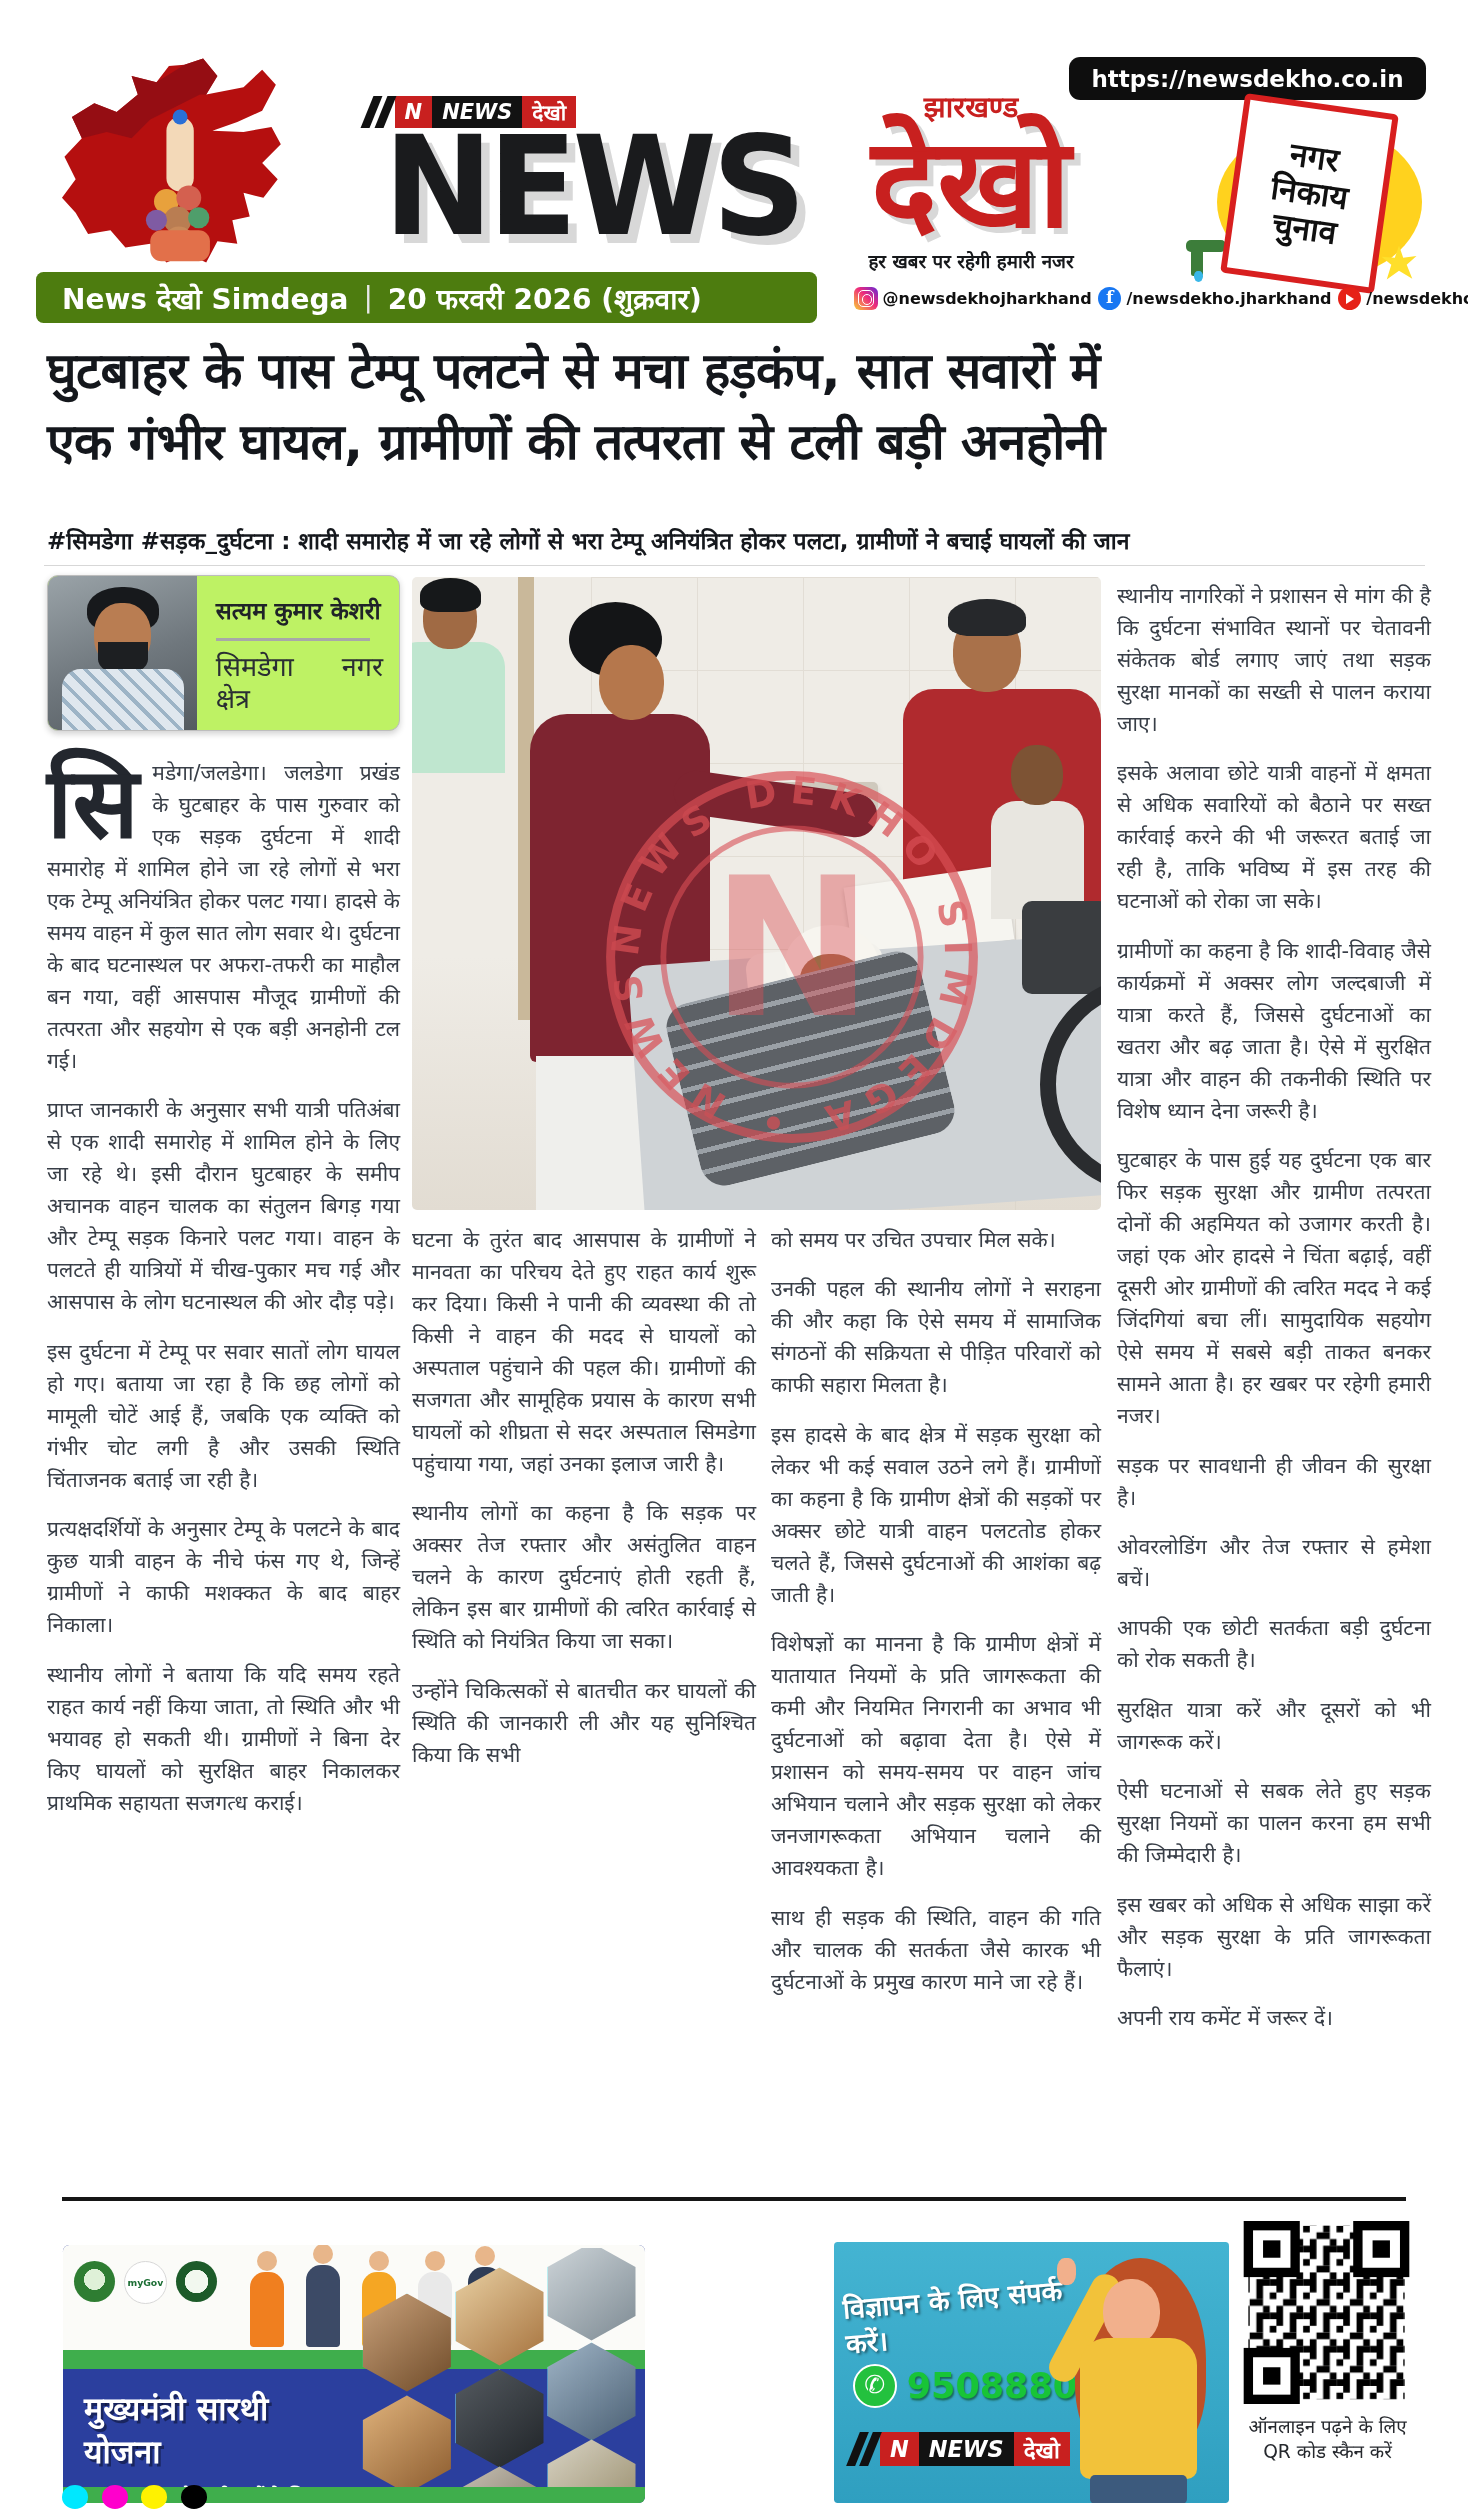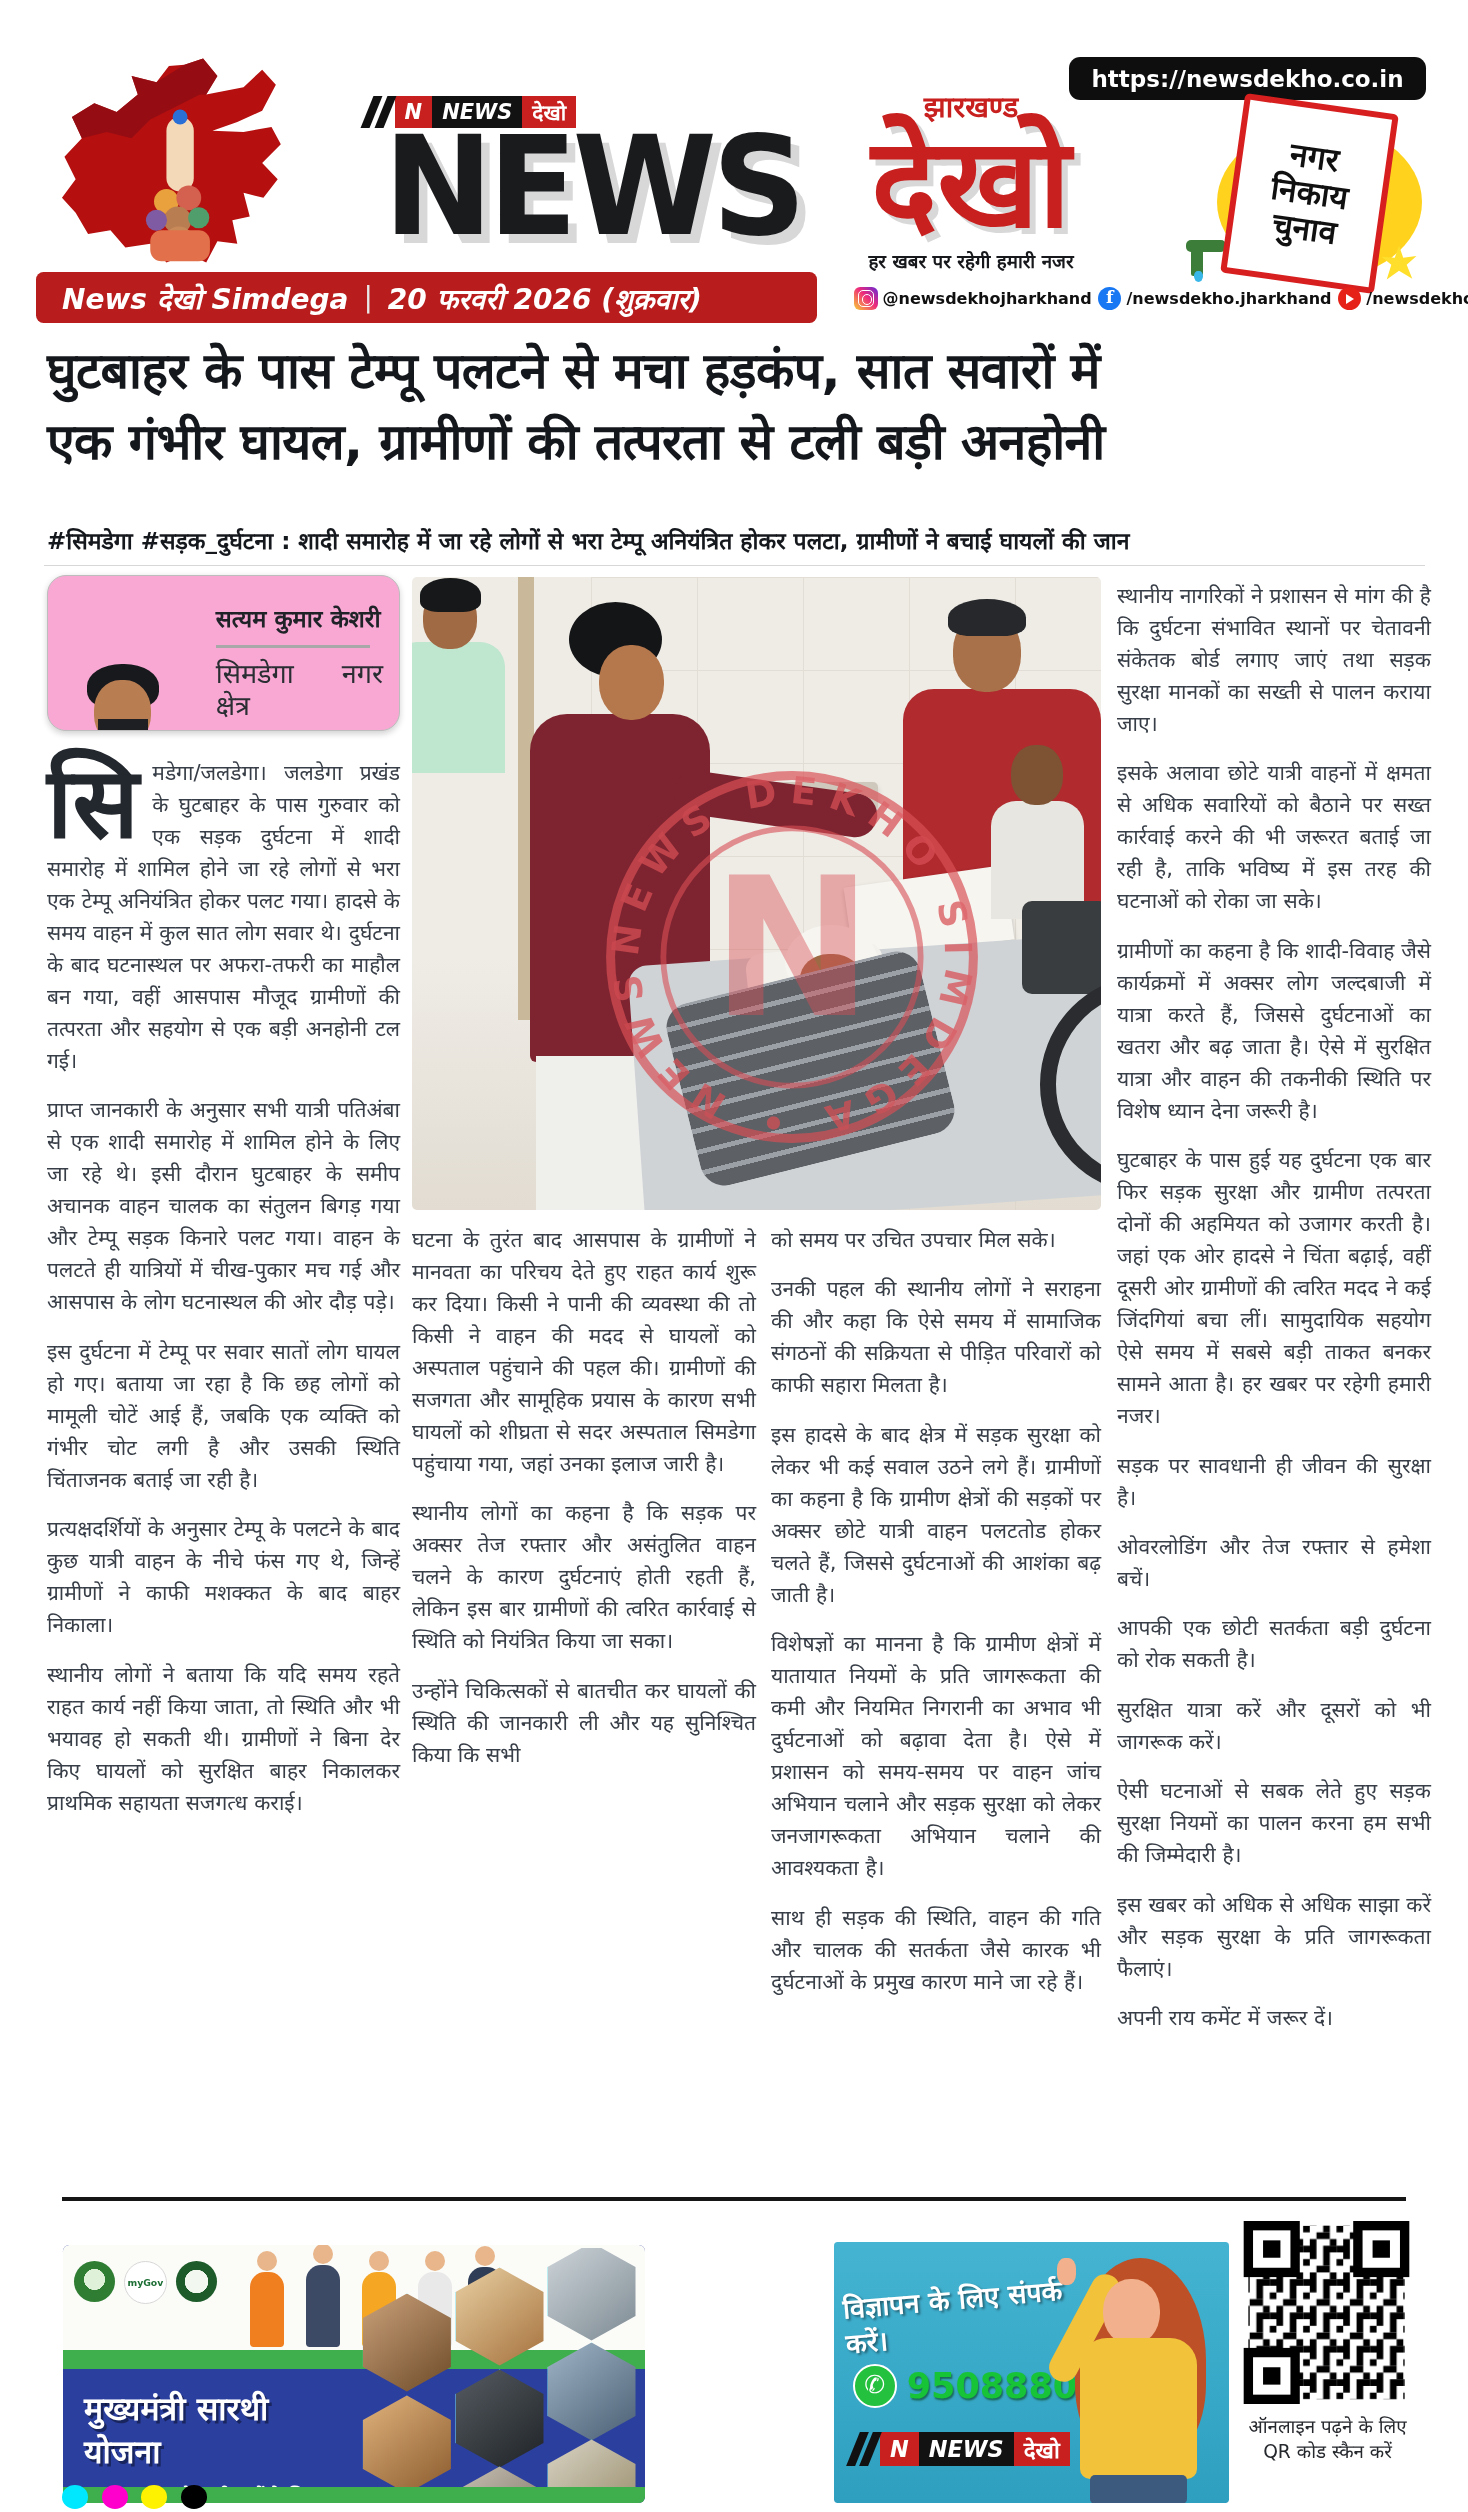--- a/index.html
+++ b/index.html
@@ -28,22 +28,22 @@
   .eb-card{position:absolute;right:37px;top:0;width:143px;height:169px;background:#fff;border:6.2px solid #d81f1f;
     transform:rotate(8deg);border-radius:5px;display:flex;flex-direction:column;align-items:center;justify-content:center;gap:1.2px;
     font-weight:900;color:#101010;}
   .eb-card span{font-size:32px;line-height:1.08;}
   .eb-tap{position:absolute;left:17.4px;bottom:6.2px;width:56px;height:37px;}
   .eb-tap .pipe{position:absolute;left:0;top:0;width:40px;height:12.4px;background:#3c7d3a;border-radius:5px;}
   .eb-tap .spout{position:absolute;left:5px;top:10px;width:11.2px;height:26px;background:#3c7d3a;border-radius:2.5px;}
   .eb-drop{position:absolute;left:7.5px;bottom:-5px;width:8.7px;height:11.2px;background:#39b7e8;border-radius:50% 50% 60% 60%;}
   .eb-burst{position:absolute;right:7.5px;bottom:2.5px;width:35px;height:35px;background:#ffdf2b;
     clip-path:polygon(50% 0,62% 35%,100% 30%,72% 55%,88% 95%,50% 72%,15% 97%,28% 55%,0 32%,38% 35%);}
-  .edition-bar{position:absolute;left:36px;top:272px;width:781px;height:51px;background:#b91c1c;border-radius:7.5px;
-    display:flex;align-items:center;gap:15px;padding-left:26px;color:#fff;font-size:28px;font-weight:bold;box-sizing:border-box;font-style:italic;}
+  .edition-bar{position:absolute;left:36px;top:272px;width:781px;height:51px;background:#4d7c0f;border-radius:7.5px;
+    display:flex;align-items:center;gap:15px;padding-left:26px;color:#fff;font-size:28px;font-weight:bold;box-sizing:border-box;}
   .edition-bar .sep{font-weight:400;color:#e8e8e8;}
   .social-strip{position:absolute;left:854px;top:281px;width:585px;height:35px;display:flex;align-items:center;gap:6.2px;}
   .social-item{display:flex;align-items:center;gap:5px;}
   .social-handle{font-size:16px;font-weight:bold;color:#101010;white-space:nowrap;}
   .sicon{width:23.6px;height:23.6px;border-radius:50%;position:relative;flex:0 0 auto;}
   .sicon-ig{border-radius:6.2px;background:linear-gradient(45deg,#f9ce34,#ee2a7b 55%,#6228d7);}
   .sicon-ig::before{content:"";position:absolute;inset:3.7px;border:1.9px solid #fff;border-radius:5px;}
   .sicon-ig::after{content:"";position:absolute;left:7.5px;top:7.5px;width:8.7px;height:8.7px;border:1.9px solid #fff;border-radius:50%;}
   .sicon-fb{background:#1877f2;}
   .sicon-fb::after{content:"f";position:absolute;left:0;right:0;top:0.6px;text-align:center;color:#fff;font-size:17.4px;font-weight:bold;font-family:"DejaVu Serif",serif;}
@@ -57,22 +57,22 @@
   .sub-rule{position:absolute;left:44px;top:565px;width:1381px;height:1.2px;background:#d7d7d7;}
 
   
   .bodytext{font-size:21px;line-height:32px;color:#383e47;text-align:justify;}
   .bodytext p{margin:0 0 17.4px 0;}
   .col1{position:absolute;left:47px;top:575px;width:353px;}
   .col2{position:absolute;left:412px;top:1224px;width:344px;}
   .col3{position:absolute;left:771px;top:1224px;width:330px;}
   .col4{position:absolute;left:1117px;top:580px;width:314px;}
 
-  .author-card{width:100%;height:156px;border:1.9px solid #bdbdbd;background:#f9a8d4;border-radius:19px;
-    overflow:hidden;display:flex;box-shadow:0 2.5px 6.2px rgba(0,0,0,0.18);box-sizing:border-box;margin-bottom:26px;align-items:center;}
+  .author-card{width:100%;height:156px;border:1.9px solid #bdbdbd;background:#bef264;border-radius:11px;
+    overflow:hidden;display:flex;box-shadow:0 2.5px 6.2px rgba(0,0,0,0.18);box-sizing:border-box;margin-bottom:26px;}
   .author-photo{width:149px;flex:0 0 auto;position:relative;background:linear-gradient(160deg,#9aa3a8,#6f777d 55%,#545b60);}
   .author-photo .ah-hair{position:absolute;left:39px;top:11.2px;width:72px;height:46px;background:#17191c;border-radius:48% 48% 40% 40%;}
   .author-photo .ah-face{position:absolute;left:46px;top:27px;width:57px;height:65px;background:#b97d52;border-radius:46%;}
   .author-photo .ah-beard{position:absolute;left:50px;top:66px;width:50px;height:32px;background:#1d1f22;border-radius:0 0 46% 46%;}
   .author-photo .ah-shirt{position:absolute;left:13.7px;top:93px;width:122px;height:62px;
     background:repeating-linear-gradient(45deg,#dfe7ee 0 8.7px,#9db4c6 8.7px 12.4px);border-radius:18.7px 18.7px 0 0;}
   .author-info{flex:1;padding:21px 16px 0 18.7px;}
   .author-name{font-size:23.6px;font-weight:800;color:#1f2328;line-height:1.25;}
   .author-rule{height:3.1px;background:#a8a8a8;margin:11.2px 0 10px 0;width:92%;}
   .author-area{font-size:27px;color:#2a2e33;}

